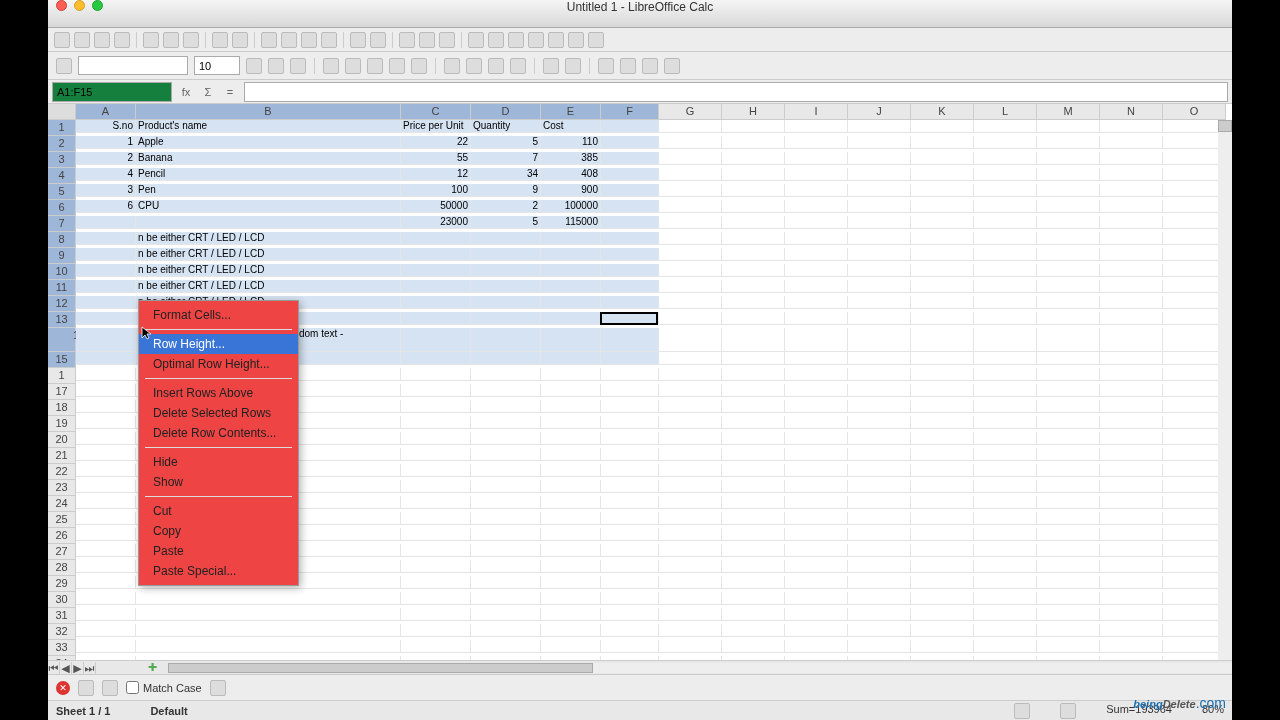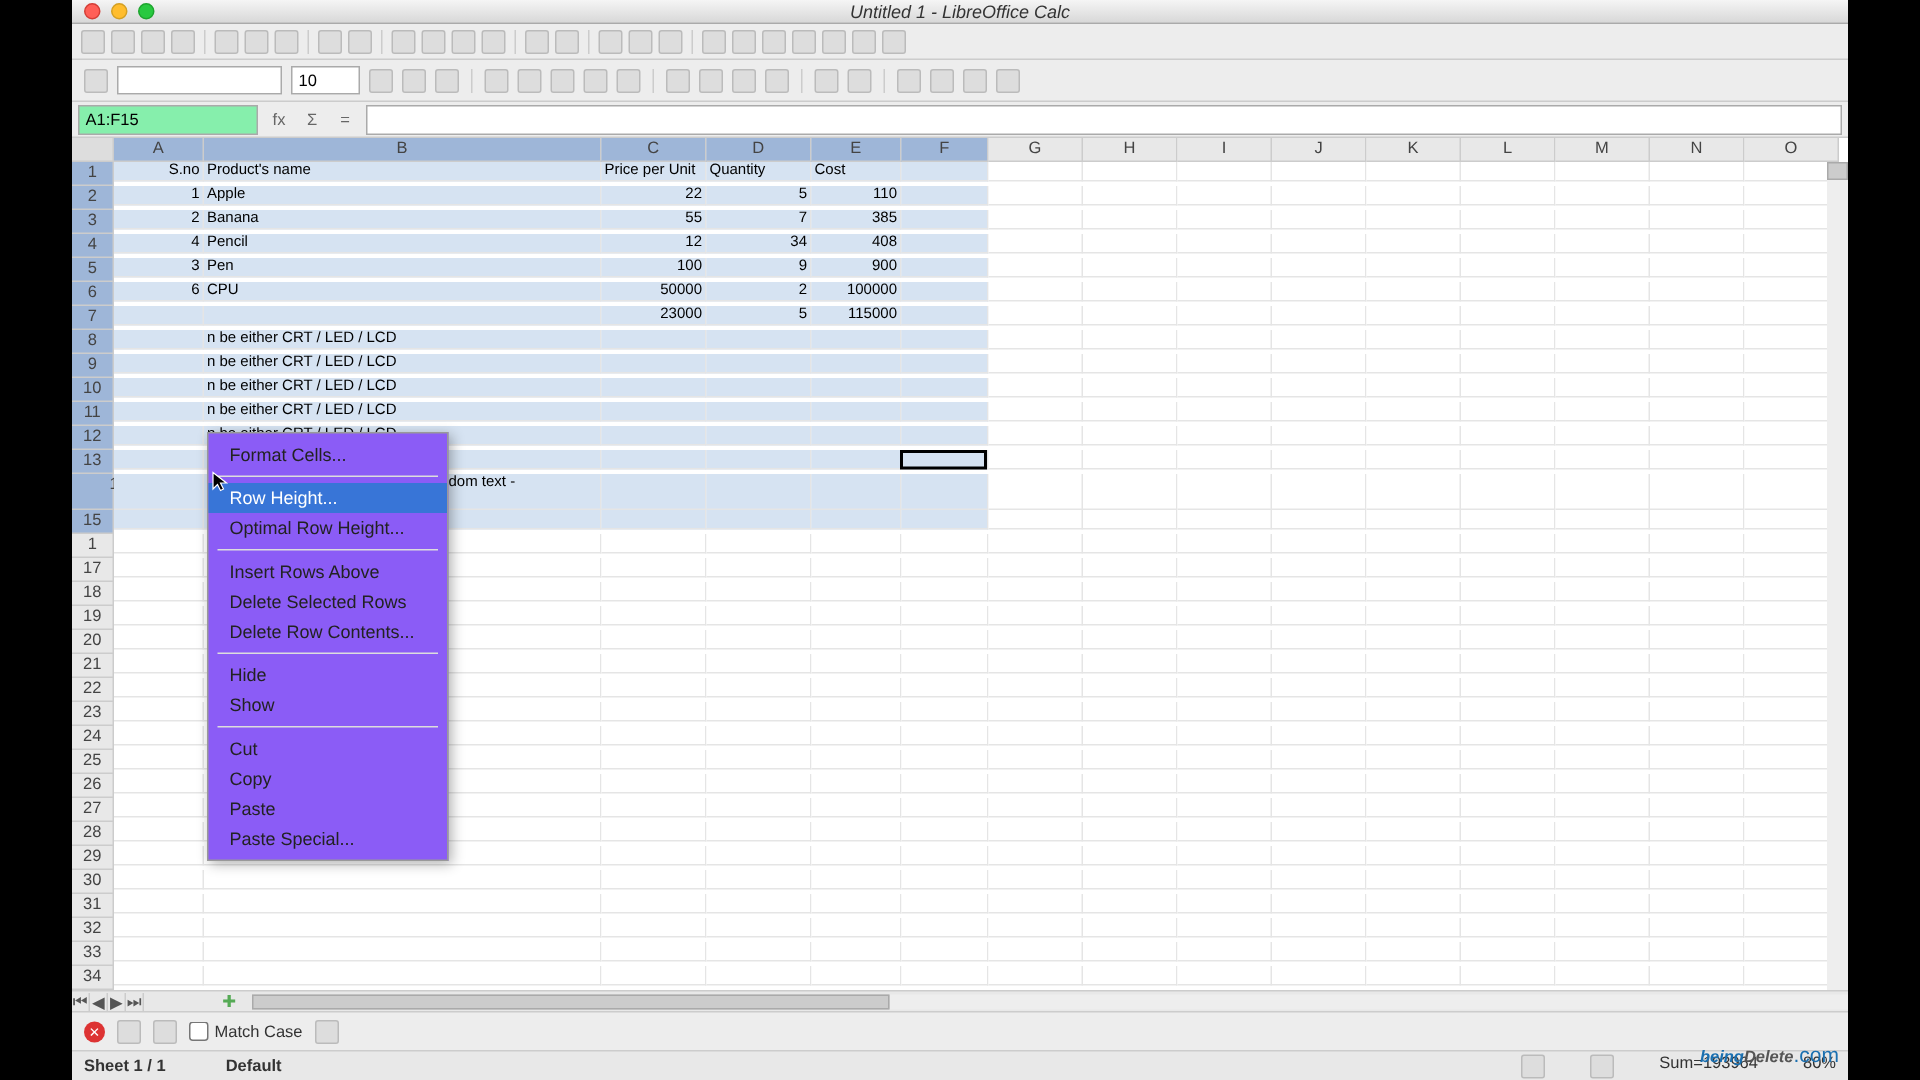--- a/index.html
+++ b/index.html
@@ -1,44 +1,44 @@
 <!DOCTYPE html>
 <html><head>
 <meta charset="utf-8">
 <style>
 * { margin: 0; padding: 0; box-sizing: border-box; font-family: "Lucida Grande", Arial, sans-serif; font-size: 11px; }
 body { background: #000; width: 1280px; height: 720px; overflow: hidden; position: relative; }
 .app-window { position: absolute; left: 48px; top: 0; width: 1184px; height: 720px; background: #e8e8e8; display: flex; flex-direction: column; }
-.titlebar { height: 16px; background: linear-gradient(#f5f5f5, #d8d8d8); display: flex; align-items: center; position: relative; border-bottom: 1px solid #aaa; font-style: italic; }
+.titlebar { height: 28px; background: linear-gradient(#f5f5f5, #d8d8d8); display: flex; position: relative; border-bottom: 1px solid #aaa; }
 .traffic-lights { display: flex; gap: 7px; padding-left: 8px; }
 .tl { width: 11px; height: 11px; border-radius: 50%; }
 .tl.red { background: #ff5f57; border: 1px solid #d43e36; }
 .tl.yel { background: #ffbd2e; border: 1px solid #d4a023; }
 .tl.grn { background: #28c940; border: 1px solid #1da52e; }
 .title { position: absolute; left: 0; right: 0; text-align: center; color: #333; font-size: 12px; }
 .toolbar { height: 24px; background: #ededed; border-bottom: 1px solid #ccc; display: flex; align-items: center; gap: 4px; padding: 0 6px; }
 .tb-icon { width: 16px; height: 16px; background: #ddd; border: 1px solid #bbb; border-radius: 2px; display: inline-block; }
 .tb-sep { width: 1px; height: 16px; background: #ccc; margin: 0 2px; }
 .formatbar { height: 28px; background: #ededed; border-bottom: 1px solid #ccc; display: flex; align-items: center; gap: 6px; padding: 0 8px; }
 .fontname { width: 110px; height: 19px; border: 1px solid #aaa; background: #fff; font-size: 11px; padding: 0 4px; }
 .fontsize { width: 46px; height: 19px; border: 1px solid #aaa; background: #fff; font-size: 11px; padding: 0 4px; }
 .cellref-row { height: 24px; background: #ededed; border-bottom: 1px solid #ccc; display: flex; align-items: center; padding: 0 4px; gap: 6px; }
-.cellref { width: 120px; height: 20px; border: 1px solid #aaa; background: #86efac; font-size: 11px; padding: 0 4px; }
+.cellref { width: 120px; height: 20px; border: 1px solid #aaa; background: #15803d; font-size: 11px; padding: 0 4px; }
 .fx-box { width: 16px; height: 16px; display:inline-flex; align-items:center; justify-content:center; color:#666; }
 .formula-input { flex: 1; height: 20px; border: 1px solid #aaa; background: #fff; }
 .sheet-area { flex: 1; background: #fff; position: relative; overflow: hidden; }
 .grid { display: grid; grid-template-columns: 28px 60px 265px 70px 70px 60px 58px repeat(9, 63px); position: absolute; left: 0; top: 0; }
 .colhead, .rowhead, .corner { background: #e8e8e8; border-right: 1px solid #ccc; border-bottom: 1px solid #ccc; text-align: center; font-size: 11px; color: #444; line-height: 14px; height: 16px; }
 .colhead.sel, .rowhead.sel { background: #9eb6d8; }
 .corner { background: #ddd; }
 .cell { border-right: 1px solid #e5e5e5; border-bottom: 1px solid #e5e5e5; height: 13px; font-size: 10px; padding: 0 2px; overflow: hidden; white-space: nowrap; background:#fff;}
 .cell.sel { background: #d6e3f2; }
 .cell.r { text-align: right; }
 .cursor-cell { position: absolute; border: 2px solid #000; pointer-events: none; }
-.context-menu { position: absolute; left: 90px; top: 196px; width: 161px; background: #8b5cf6; border: 1px solid #999; box-shadow: 2px 2px 8px rgba(0,0,0,0.3); padding: 4px 0; z-index: 100; }
+.context-menu { position: absolute; left: 90px; top: 196px; width: 161px; background: #ef4444; border: 1px solid #999; box-shadow: 2px 2px 8px rgba(0,0,0,0.3); padding: 4px 0; z-index: 100; }
 .cm-item { padding: 3px 14px; font-size: 12px; color: #222; cursor: default; }
 .cm-item.hl { background: #3875d7; color: #fff; }
 .cm-sep { height: 1px; background: #ddd; margin: 4px 6px; }
 .cursor-arrow { position:absolute; left: 93px; top: 222px; z-index:101; width: 14px; height:14px; }
 .cursor-arrow svg { width:14px; height:14px;}
 .tabs-row { height: 14px; background: #e8e8e8; border-top: 1px solid #ccc; display: flex; align-items: center; font-size:10px; }
 .tab-nav { width: 12px; height:12px; text-align:center; color:#555; border-right:1px solid #ccc; }
 .sheet-tab { background:#fff; border:1px solid #aaa; border-bottom:none; padding:0 8px; height:13px; line-height:12px; font-size:10px;margin-top:26px;}
 .sheet-tab-plus { width:14px; color:#5a5; text-align:center;}
 .hscroll { flex:1; height:10px; background:#eee; margin-left:8px; position:relative;}

